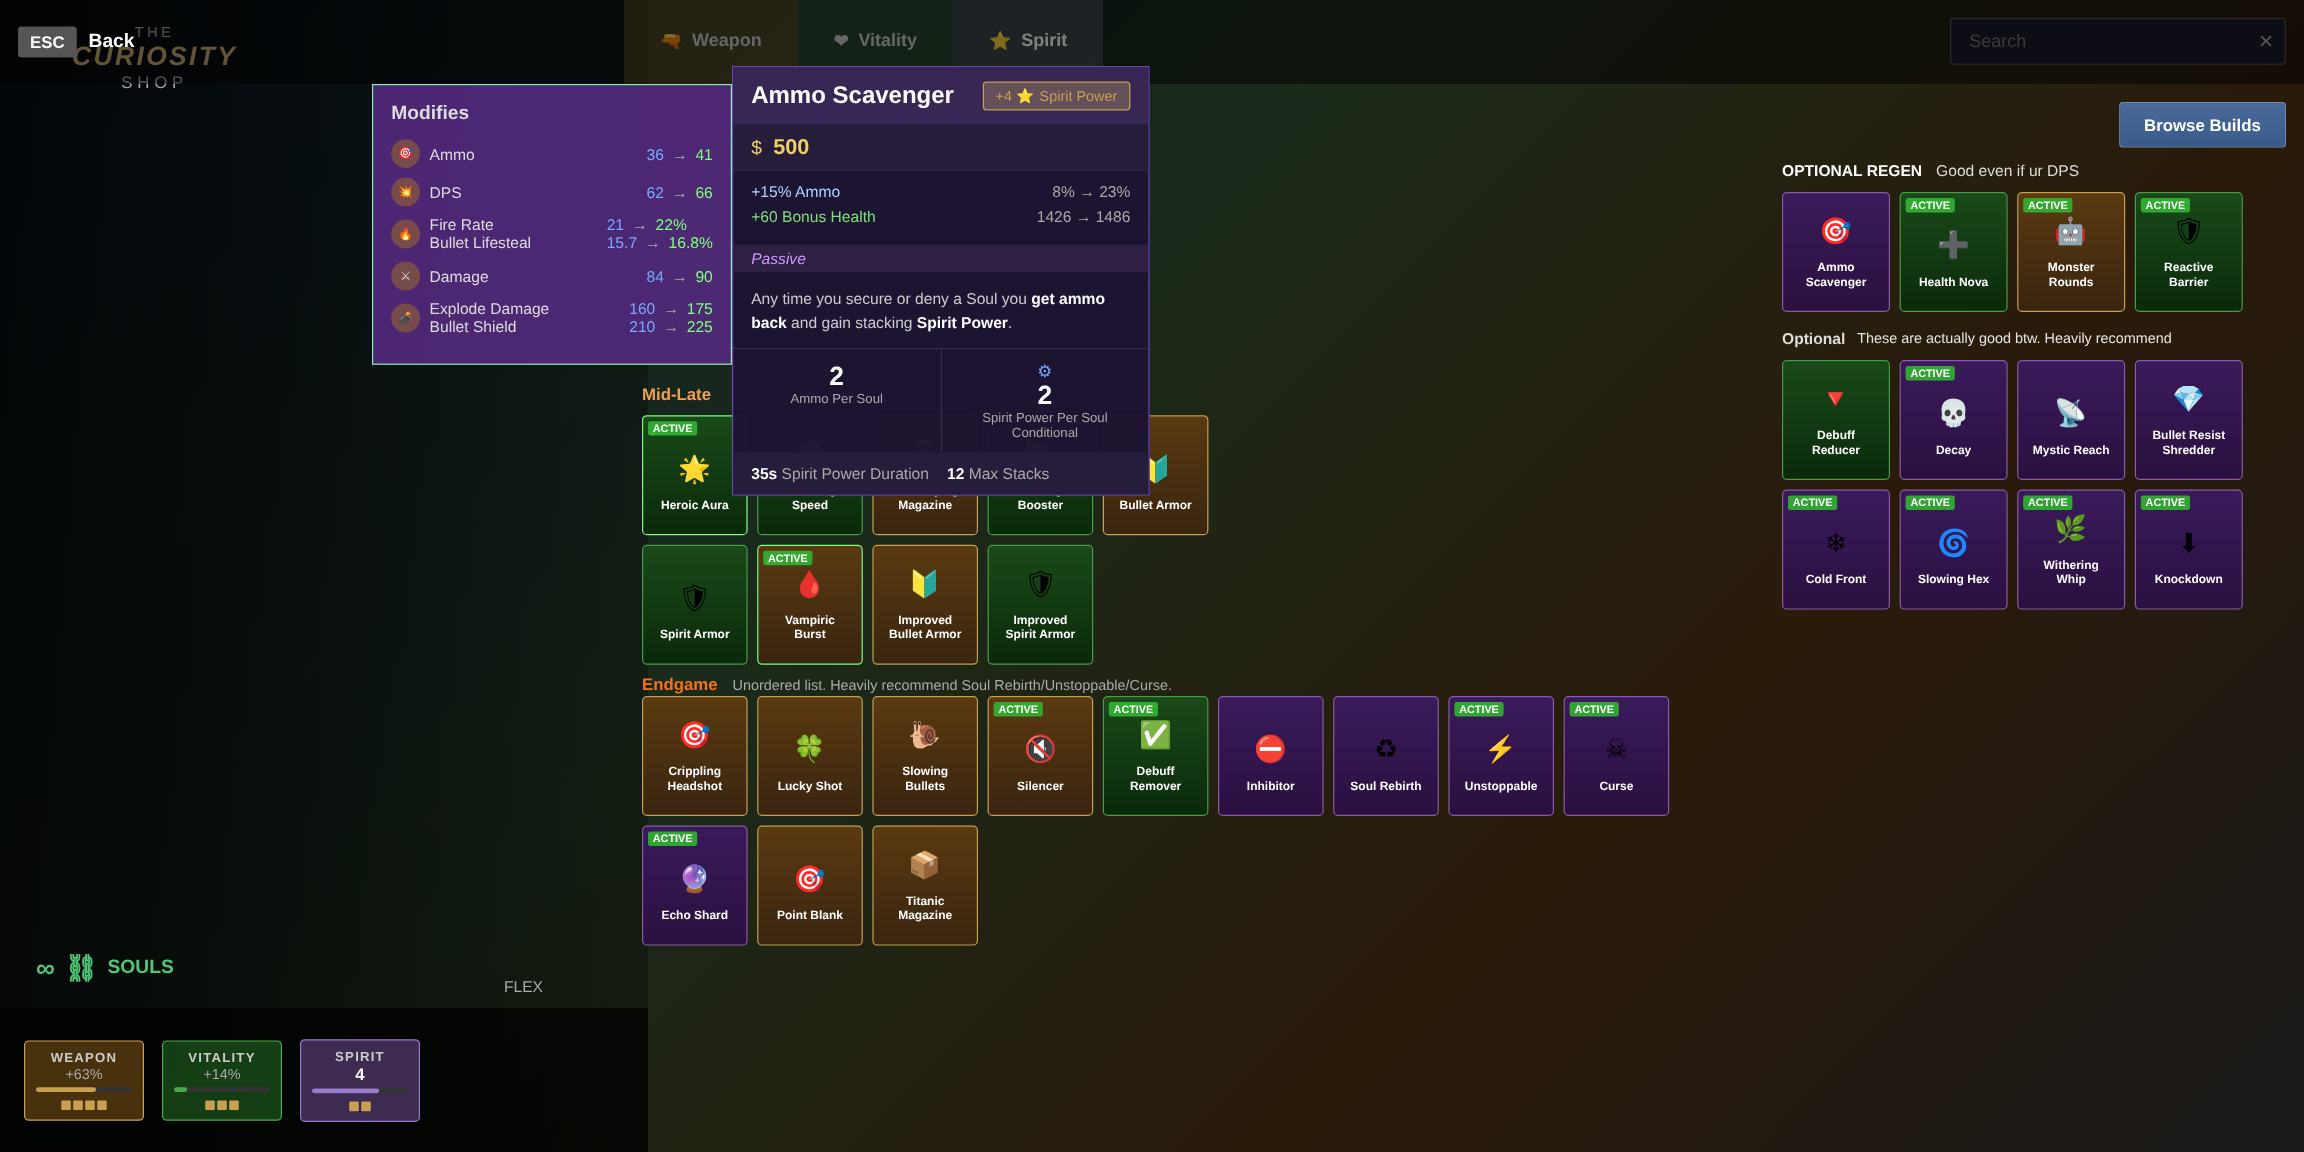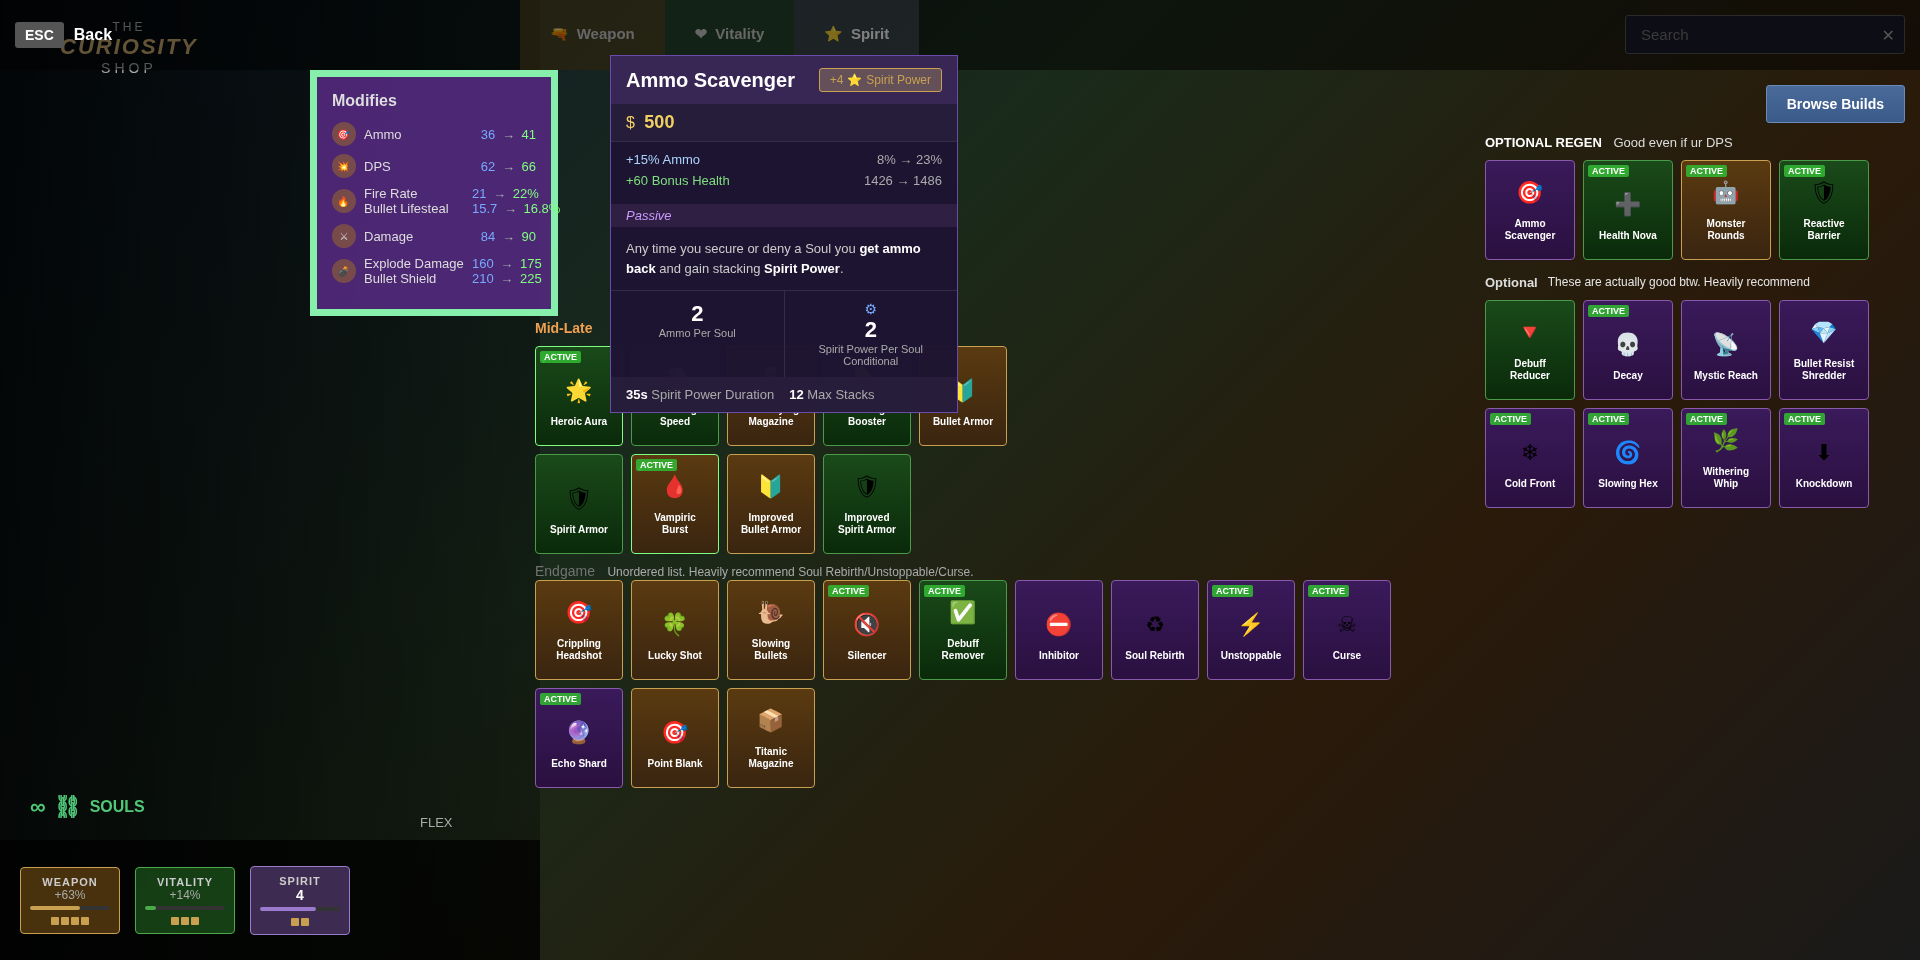--- a/index.html
+++ b/index.html
@@ -177,23 +177,23 @@
       font-weight: bold;
       cursor: pointer;
       border-radius: 3px;
     }
 
     
     .modifies-panel {
       position: absolute;
       top: 70px;
       left: 310px;
-      width: 248px;
+      width: 300px;
       background: rgba(80, 40, 120, 0.95);
-      border: 7px solid #86efac;
+      border: 1px solid #86efac;
       z-index: 200;
       padding: 15px;
     }
 
     .modifies-title {
       color: #ddd;
       font-size: 16px;
       font-weight: bold;
       margin-bottom: 12px;
     }
@@ -373,23 +373,23 @@
       font-size: 13px;
       display: flex;
       gap: 15px;
       align-items: center;
     }
 
     .footer-bold { color: white; font-weight: bold; }
 
     
     .section-label {
-      color: #737373;
+      color: #f97316;
       font-size: 14px;
-      font-weight: normal;
+      font-weight: bold;
       margin: 10px 0 20px 0;
     }
 
     .items-row {
       display: flex;
       gap: 8px;
       margin-bottom: 8px;
       flex-wrap: wrap;
     }
 

